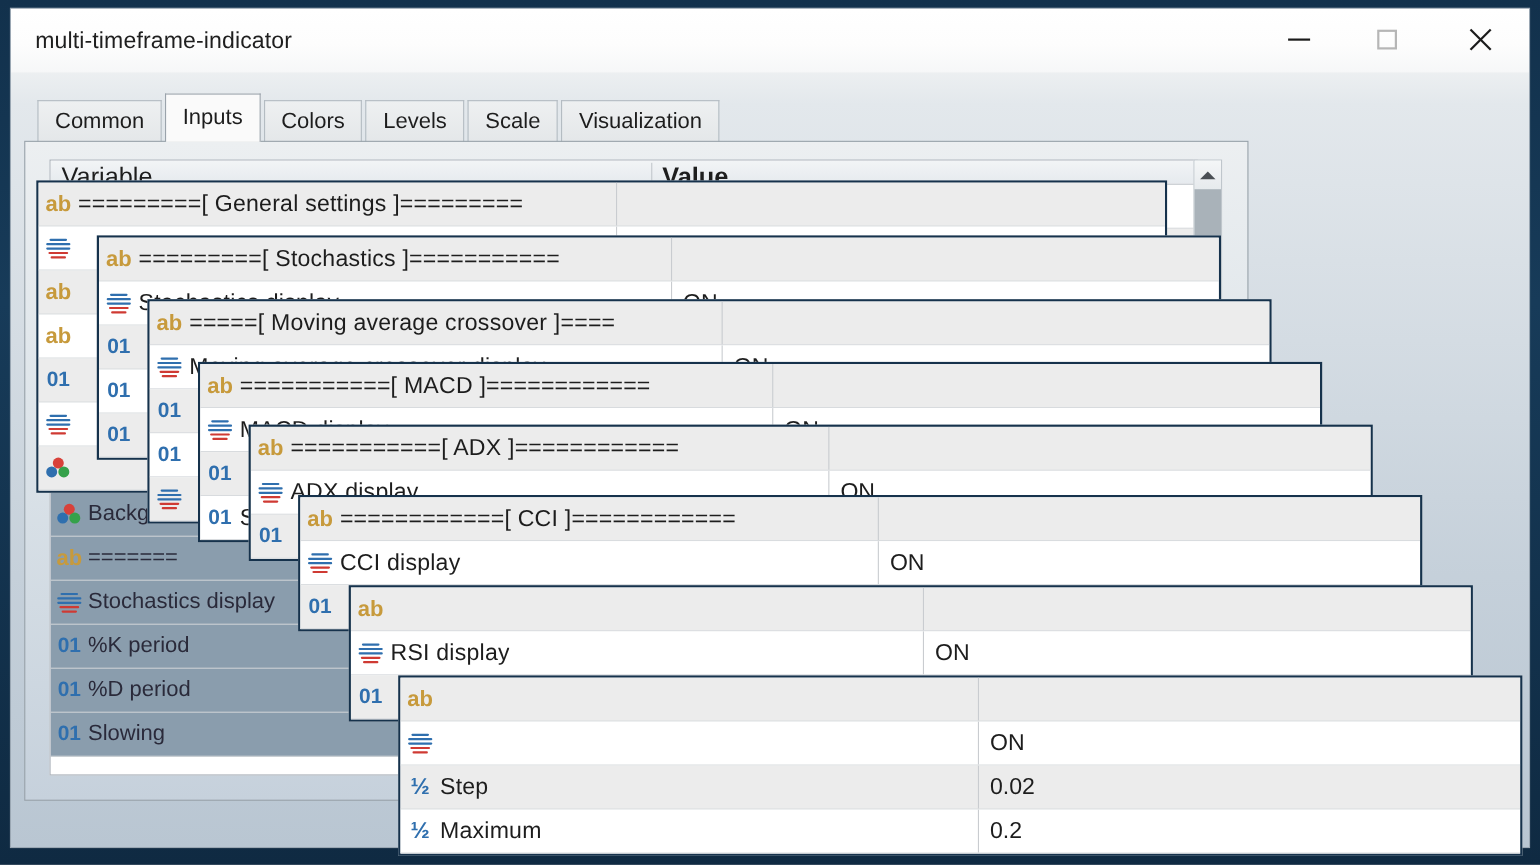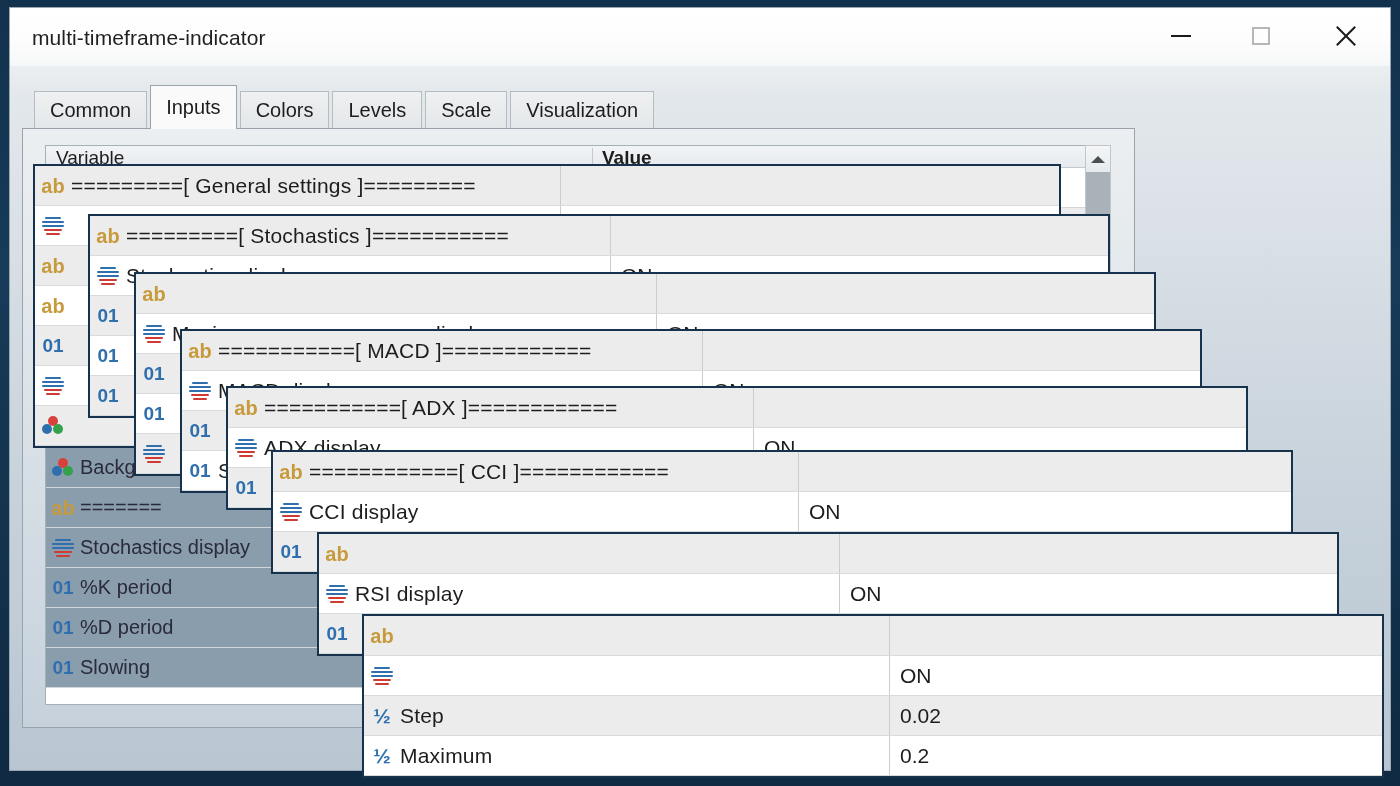--- a/index.html
+++ b/index.html
@@ -81,21 +81,21 @@
     position:absolute;left:22px;top:16px;width:1044px;height:560px;
     background:#ffffff;border:1px solid #a8b0b7;box-sizing:border-box;
     overflow:hidden;
   }
   .grid-head{
     position:relative;height:22px;width:100%;
     background:linear-gradient(180deg,#f2f4f6 0%,#e6eaee 100%);
     border-bottom:1px solid #c2c8cd;box-sizing:border-box;
   }
   .grid-head .hcell{
-    position:absolute;top:1px;font-size:19px;color:#1d1d1d;text-align:right;
+    position:absolute;top:1px;font-size:23px;color:#1d1d1d;text-align:right;
   }
   .grid-head .hcell.c1{left:10px;}
   .grid-head .hcell.c2{left:556px;font-weight:bold;}
   .grid-head .hsplit{
     position:absolute;left:546px;top:2px;width:1px;height:20px;background:#c2c8cd;
   }
 
   .brow{
     position:relative;height:40px;width:100%;
     border-bottom:1px solid #d3d6d9;box-sizing:border-box;
@@ -467,20 +467,21 @@
           <span class="plabel"></span>
           <span class="psep" style="left:520px"></span>
           <span class="pvalue" style="left:520px"></span>
         </div>
       </div>
       <div class="panel" style="left: 134px; top: 272px; width: 1022px; z-index: 12;">
         <div class="prow shade">
           <span class="picon">
             <span class="ic ic-ab">ab</span>
           </span>
+          <span class="plabel hdrtext">=====[ Moving average crossover ]====</span>
           <span class="psep" style="left:520px"></span>
         </div>
         <div class="prow plain">
           <span class="picon">
             <span class="ic ic-list">
               <i></i>
               <i></i>
               <i></i>
               <i></i>
               <i></i>

